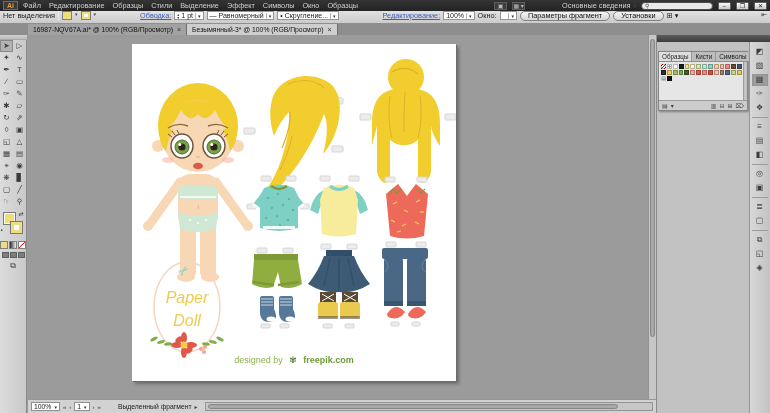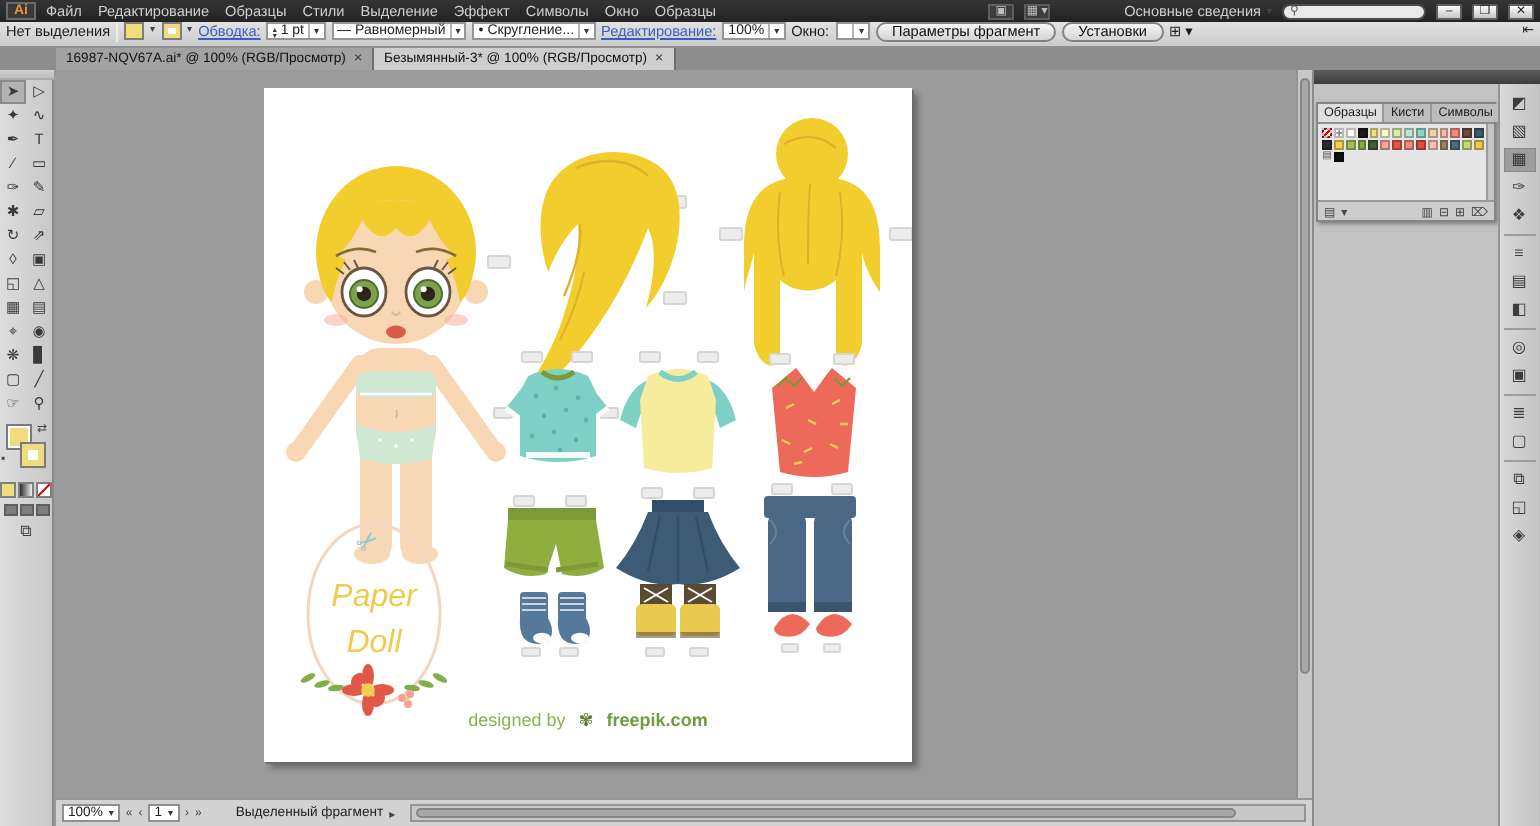--- a/index.html
+++ b/index.html
@@ -23,21 +23,21 @@
     color:#222;font-size:6px;line-height:6px;text-align:center;border-radius:1px;}
 
   
   .controlbar{position:absolute;left:0;top:11px;right:0;height:13px;background:linear-gradient(#e2e2e2,#cbcbcb);
     border-bottom:1px solid #8f8f8f;display:flex;gap:3px;padding:0 3px;color:#1d1d1d;font-size:7.3px;}
   .sep{width:1px;height:10px;background:#a3a3a3;border-right:1px solid #ececec;}
   .cswatch{width:10px;height:9px;border:1px solid #7d7d7d;display:inline-flex;}
   .fillc{background:var(--uiYellow);}
   .strokec{background:#fff;box-shadow:inset 0 0 0 2px var(--uiYellow);}
   .mini-caret{font-size:5px;color:#444;}
-  .link{color:#3b5fc0;text-decoration:underline;}
+  .link{color:#3b5fc0;text-decoration:underline;margin-left:41px;}
   .dd{display:inline-flex;align-items:center;height:9px;background:#fff;border:1px solid #969696;
     padding:0 2px;gap:2px;font-size:7px;}
   .dd .caret{border-left:1px solid #b5b5b5;padding-left:2px;font-size:5px;color:#333;}
   .stepper{display:inline-flex;flex-direction:column;justify-content:center;font-size:4px;line-height:3px;color:#333;}
   .btn{height:10px;border:1px solid #828282;border-radius:6px;background:linear-gradient(#f6f6f6,#d4d4d4);
     padding:0 7px;font-size:7.3px;line-height:8px;color:#111;}
   .cb-end{margin-left:auto;font-size:7px;color:#333;}
 
   
   .tabbar{position:absolute;left:0;top:24px;right:0;height:11px;background:#8d8d8d;display:flex;

